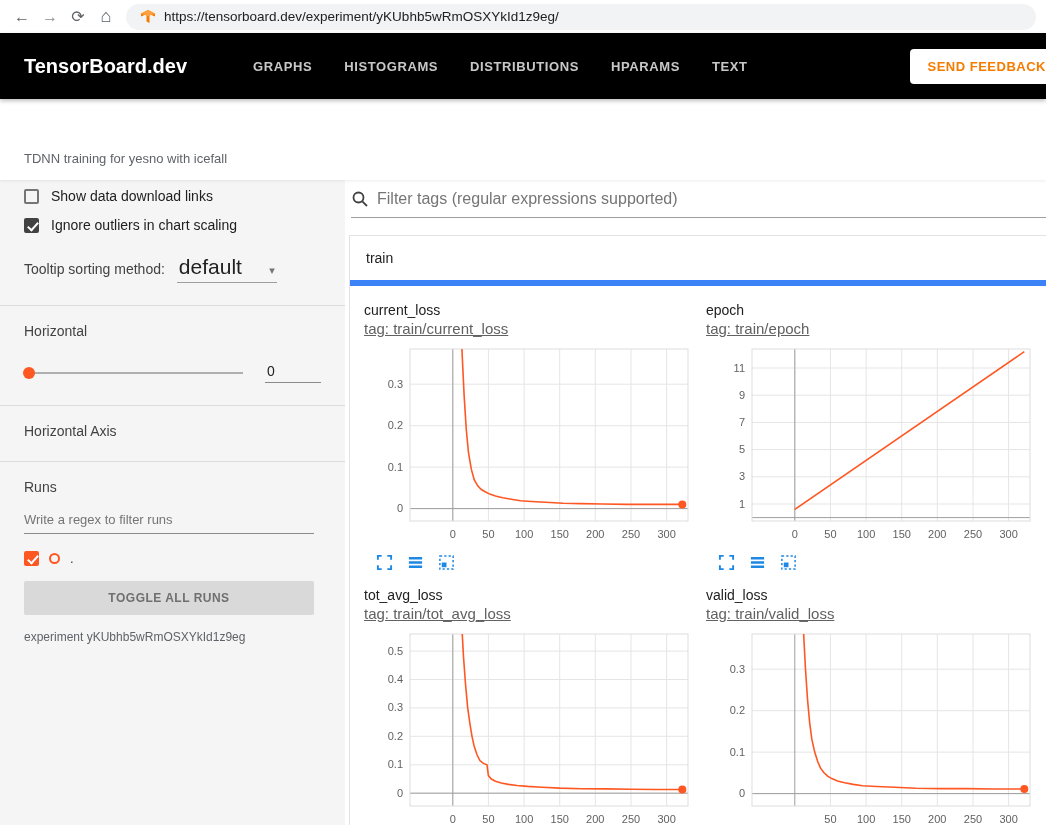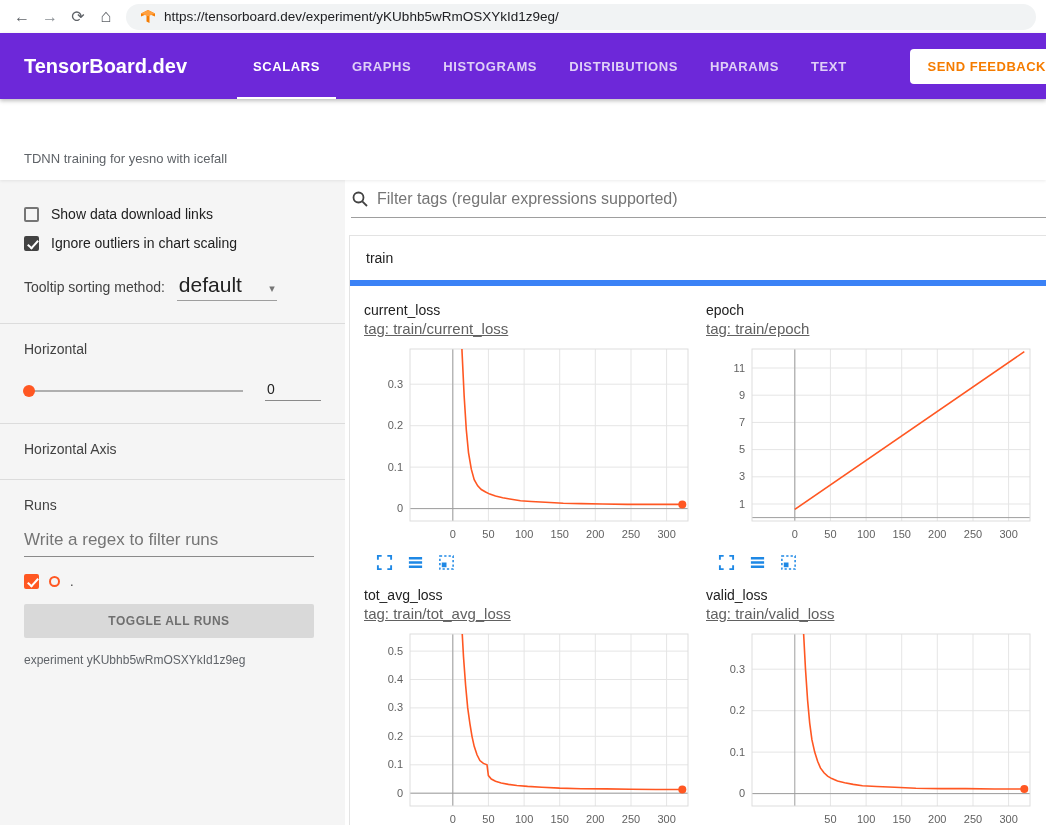--- a/index.html
+++ b/index.html
@@ -8,58 +8,58 @@
   .page { width:1046px; height:825px; overflow:hidden; display:flex; flex-direction:column; }
 
   
   .browser-bar { height:33px; flex:none; background:#fff; display:flex; align-items:center; padding:0 10px 0 8px; }
   .nav-ic { width:28px; text-align:center; font-size:16px; color:#5f6368; cursor:pointer; flex:none; }
   .nav-ic.fwd { color:#8a8f94; }
   .omnibox { flex:1; height:26px; background:#f1f3f4; border-radius:14px; display:flex; align-items:center; padding:0 14px; gap:8px; margin-left:6px; }
   .url { font-size:13.5px; color:#202124; white-space:nowrap; }
 
   
-  .tb-header { height:66px; flex:none; background:#6d28d9; display:flex; align-items:center; padding-left:24px; box-shadow:0 2px 4px rgba(0,0,0,.25); position:relative; z-index:5; }
+  .tb-header { height:66px; flex:none; background:#000000; display:flex; align-items:center; padding-left:24px; box-shadow:0 2px 4px rgba(0,0,0,.25); position:relative; z-index:5; }
   .brand { color:#fff; font-size:20px; font-weight:bold; flex:none; }
   .tabs { display:flex; margin-left:50px; height:66px; }
   .tab { display:flex; align-items:center; padding:0 16px; color:rgba(255,255,255,.78); font-size:13px; font-weight:bold; letter-spacing:.6px; position:relative; cursor:pointer; }
   .tab.active { color:#fff; }
   .tab.active::after { content:""; position:absolute; left:0; right:0; bottom:0; height:2px; background:#fff; }
   .feedback { margin-left:auto; margin-right:-18px; background:#fff; color:#f57c00; border:none; border-radius:4px; font-size:13px; font-weight:bold; letter-spacing:.5px; padding:10px 18px; cursor:pointer; font-family:"Liberation Sans",sans-serif; flex:none; }
 
   
   .subheader { height:81px; flex:none; background:#fff; display:flex; align-items:flex-end; padding:16px 0 14px 24px; box-shadow:0 1px 3px rgba(0,0,0,.08); position:relative; z-index:4; }
   .subheader span { font-size:13px; color:#5f6368; }
 
   
   .content { flex:1; display:flex; overflow:hidden; }
 
   
-  .sidebar { width:345px; flex:none; background:#f5f5f5; padding:26px 24px 0; overflow:hidden; }
+  .sidebar { width:345px; flex:none; background:#f5f5f5; padding:8px 24px 0; overflow:hidden; }
   .cb-row { display:flex; align-items:center; gap:12px; margin-bottom:13px; cursor:pointer; }
   .cb { width:15px; height:15px; border:2px solid #757575; border-radius:2px; background:transparent; position:relative; flex:none; display:inline-block; }
   .cb.checked { background:#424242; border-color:#424242; }
   .cb.checked::after { content:""; position:absolute; left:4px; top:0px; width:4px; height:9px; border:solid #fff; border-width:0 2px 2px 0; transform:rotate(42deg); }
   .cb.run.checked { background:#ff5722; border-color:#ff5722; }
   .cb-label { font-size:14px; color:#212121; }
   .tooltip-row { margin-top:22px; display:flex; align-items:baseline; }
   .tooltip-label { font-size:14px; color:#424242; }
   .select { margin-left:12px; display:inline-flex; align-items:baseline; border-bottom:1px solid #9e9e9e; padding:0 2px 3px 2px; min-width:100px; cursor:pointer; }
   .select .val { font-size:21px; color:#212121; }
   .caret { margin-left:auto; padding-left:22px; color:#757575; font-size:11px; }
   hr.div { border:none; border-top:1px solid #dcdcdc; margin:22px -24px 0; }
   .sec-label { margin-top:17px; font-size:14px; color:#424242; }
   .slider-row { margin-top:24px; display:flex; align-items:center; }
   .slider { flex:1; height:2px; background:#afafaf; position:relative; margin-right:22px; cursor:pointer; }
   .thumb { position:absolute; left:-1px; top:-5px; width:12px; height:12px; border-radius:50%; background:#ff5722; }
   .slider-val { width:56px; border-bottom:1px solid #8a8a8a; font-size:14px; color:#212121; padding:0 2px 3px; }
   .axis-row { margin-top:16px; display:flex; align-items:center; gap:6px; }
   .axis-btn { font-size:12.5px; font-weight:bold; letter-spacing:.4px; color:#5f6368; padding:9px 13px; border-radius:2px; cursor:pointer; }
   .axis-btn.selected { background:#9b9b9b; color:#37474f; }
-  .runs-filter { margin-top:12px; width:290px; border:none; outline:none; background:transparent; border-bottom:1px solid #8a8a8a; font-size:17px; color:#212121; padding:5px 0 6px; font-family:"Liberation Sans",sans-serif; }
+  .runs-filter { margin-top:12px; width:290px; border:none; outline:none; background:transparent; border-bottom:1px solid #8a8a8a; font-size:13px; color:#212121; padding:5px 0 6px; font-family:"Liberation Sans",sans-serif; }
   .runs-filter::placeholder { color:#757575; }
   .run-row { margin-top:17px; display:flex; align-items:center; gap:10px; cursor:pointer; }
   .run-circle { width:11px; height:11px; border:2px solid #ff5722; border-radius:50%; flex:none; }
   .run-name { font-size:13px; color:#424242; }
   .toggle-runs { margin-top:15px; width:290px; background:#d9d9d9; border:none; border-radius:2px; color:#6f6f6f; font-size:12px; font-weight:bold; letter-spacing:.5px; padding:10px 0; cursor:pointer; font-family:"Liberation Sans",sans-serif; }
   .exp-note { margin-top:15px; font-size:12px; color:#5f6368; }
 
   
   .main { flex:1; background:#fff; overflow:hidden; }
   .filter-row { margin:4px 0 0 6px; display:flex; align-items:center; gap:8px; padding:6px 4px 9px 0; border-bottom:1px solid #9e9e9e; }
@@ -97,21 +97,20 @@
         <polygon points="8,1 15,4.5 15,7.5 9.5,5.2 9.5,14 6.5,12.6 6.5,5.2 1,7.5 1,4.5" fill="#f57c00"></polygon>
         <polygon points="8,1 15,4.5 8,7.2 1,4.5" fill="#ffa040"></polygon>
       </svg>
       <span class="url">https://tensorboard.dev/experiment/yKUbhb5wRmOSXYkId1z9eg/</span>
     </div>
   </div>
 
   <div class="tb-header">
     <div class="brand">TensorBoard.dev</div>
     <div class="tabs">
-        <div class="tab active">SCALARS</div>
         <div class="tab">GRAPHS</div>
         <div class="tab">HISTOGRAMS</div>
         <div class="tab">DISTRIBUTIONS</div>
         <div class="tab">HPARAMS</div>
         <div class="tab">TEXT</div>
       </div>
     <button class="feedback">SEND FEEDBACK</button>
   </div>
 
   <div class="subheader">

